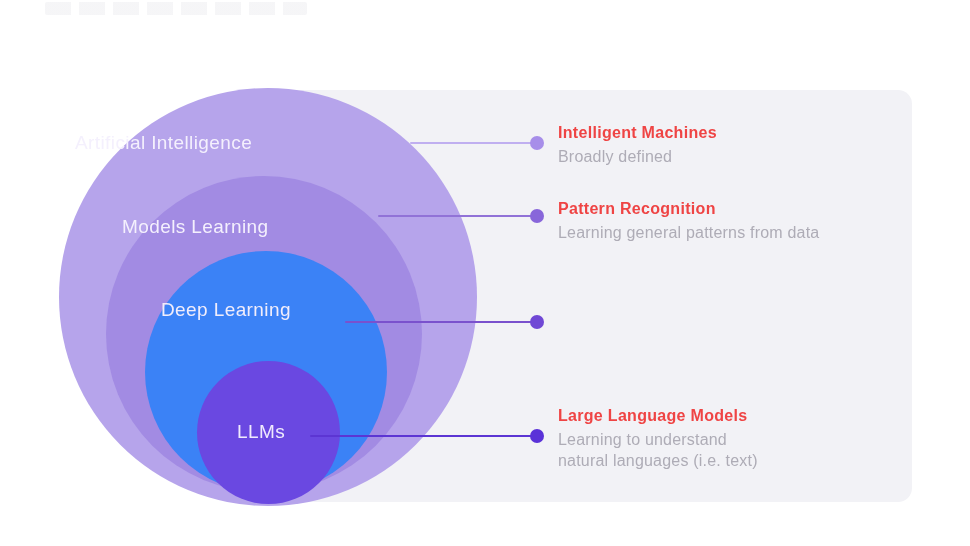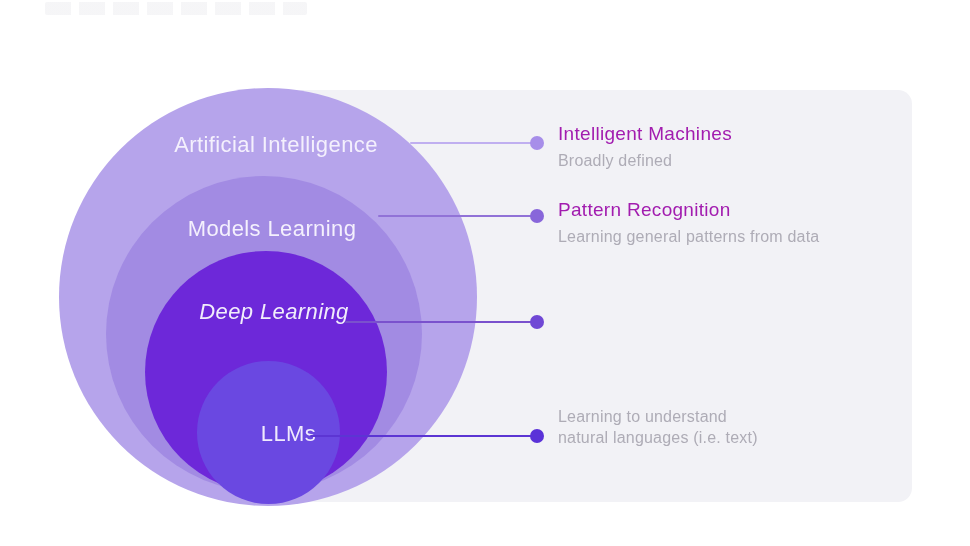--- a/index.html
+++ b/index.html
@@ -18,22 +18,22 @@
   .panel{
     position:absolute;left:290px;top:90px;width:622px;height:412px;
     border-radius:14px;
   }
   .ring{position:absolute;border-radius:50%;}
   .ring-ai {left:59px; top:88px; width:418px;height:418px;}
   .ring-ml {left:106px;top:176px;width:316px;height:316px;}
   .ring-dl {left:145px;top:251px;width:242px;height:242px;}
   .ring-llm{left:197px;top:361px;width:143px;height:143px;}
   .ring-label{
-    position:absolute;left:16px;right:0;text-align:center;
-    font-size:22px;letter-spacing:.4px;font-weight:400;z-index:3;
+    position:absolute;left:16px;right:0;
+    font-size:19px;letter-spacing:.4px;font-weight:400;z-index:3;
   }
   .ring-ai  .ring-label{top:44px;}
   .ring-ml  .ring-label{top:40px;}
   .ring-dl  .ring-label{top:48px;}
   .ring-llm .ring-label{top:60px;margin-left:24px;}
   .connector-line{position:absolute;height:2px;z-index:4;border-radius:1px;}
   .connector-dot{position:absolute;width:14px;height:14px;border-radius:50%;z-index:4;}
   .line-1{left:410px;top:142px;width:124px;}
   .dot-1 {left:530px;top:136px;}
   .line-2{left:378px;top:215px;width:156px;}
@@ -41,21 +41,21 @@
   .line-3{left:345px;top:321px;width:189px;}
   .dot-3 {left:530px;top:315px;}
   .line-4{left:310px;top:435px;width:224px;}
   .dot-4 {left:530px;top:429px;}
   .annotation{position:absolute;left:558px;z-index:5;}
   .annot-1{top:123px;}
   .annot-2{top:199px;}
   .annot-3{top:294px;}
   .annot-4{top:406px;}
   .annot-title{
-    font-size:19px;font-weight:400;color:#a21caf;letter-spacing:.3px;
+    font-size:16px;font-weight:700;color:#ef4444;letter-spacing:.3px;
     line-height:1.2;white-space:nowrap;margin-bottom:4px;
   }
   .annot-sub{
     font-size:16px;font-weight:400;color:#aeacb6;letter-spacing:.2px;
     line-height:1.32;
   }
   .annot-3 .annot-sub{max-width:322px;}
   .annot-4 .annot-sub{max-width:220px;}
 </style>
 </head>
@@ -66,21 +66,21 @@
   <div class="top-artifact"></div>
 
   <div class="panel" style="background: rgb(242, 242, 246);"></div>
 
   <div class="ring ring-ai" style="background: rgb(182, 164, 235);">
     <span class="ring-label" style="color: rgb(244, 240, 253);">Artificial Intelligence</span>
   </div>
   <div class="ring ring-ml" style="background: rgb(162, 139, 227);">
     <span class="ring-label" style="color: rgb(244, 240, 253);">Models Learning</span>
   </div>
-  <div class="ring ring-dl" style="background: #6d28d9; font-style: italic;">
+  <div class="ring ring-dl" style="background: #3b82f6;">
     <span class="ring-label" style="color: rgb(241, 237, 251);">Deep Learning</span>
   </div>
   <div class="ring ring-llm" style="background: rgb(106, 72, 225);">
     <span class="ring-label" style="color: rgb(239, 234, 253);">LLMs</span>
   </div>
 
   <div class="connector-line line-1" style="background: rgb(192, 175, 240);"></div>
   <div class="connector-dot dot-1" style="background: rgb(167, 142, 233);"></div>
 
   <div class="connector-line line-2" style="background: rgb(145, 114, 215);"></div>
@@ -97,16 +97,17 @@
     <div class="annot-sub">Broadly defined</div>
   </div>
 
   <div class="annotation annot-2">
     <div class="annot-title">Pattern Recognition</div>
     <div class="annot-sub">Learning general patterns from data</div>
   </div>
 
 
   <div class="annotation annot-4">
+    <div class="annot-title">Large Language Models</div>
     <div class="annot-sub">Learning to understand natural languages (i.e. text)</div>
   </div>
 
 </div>
 
 </body></html>

